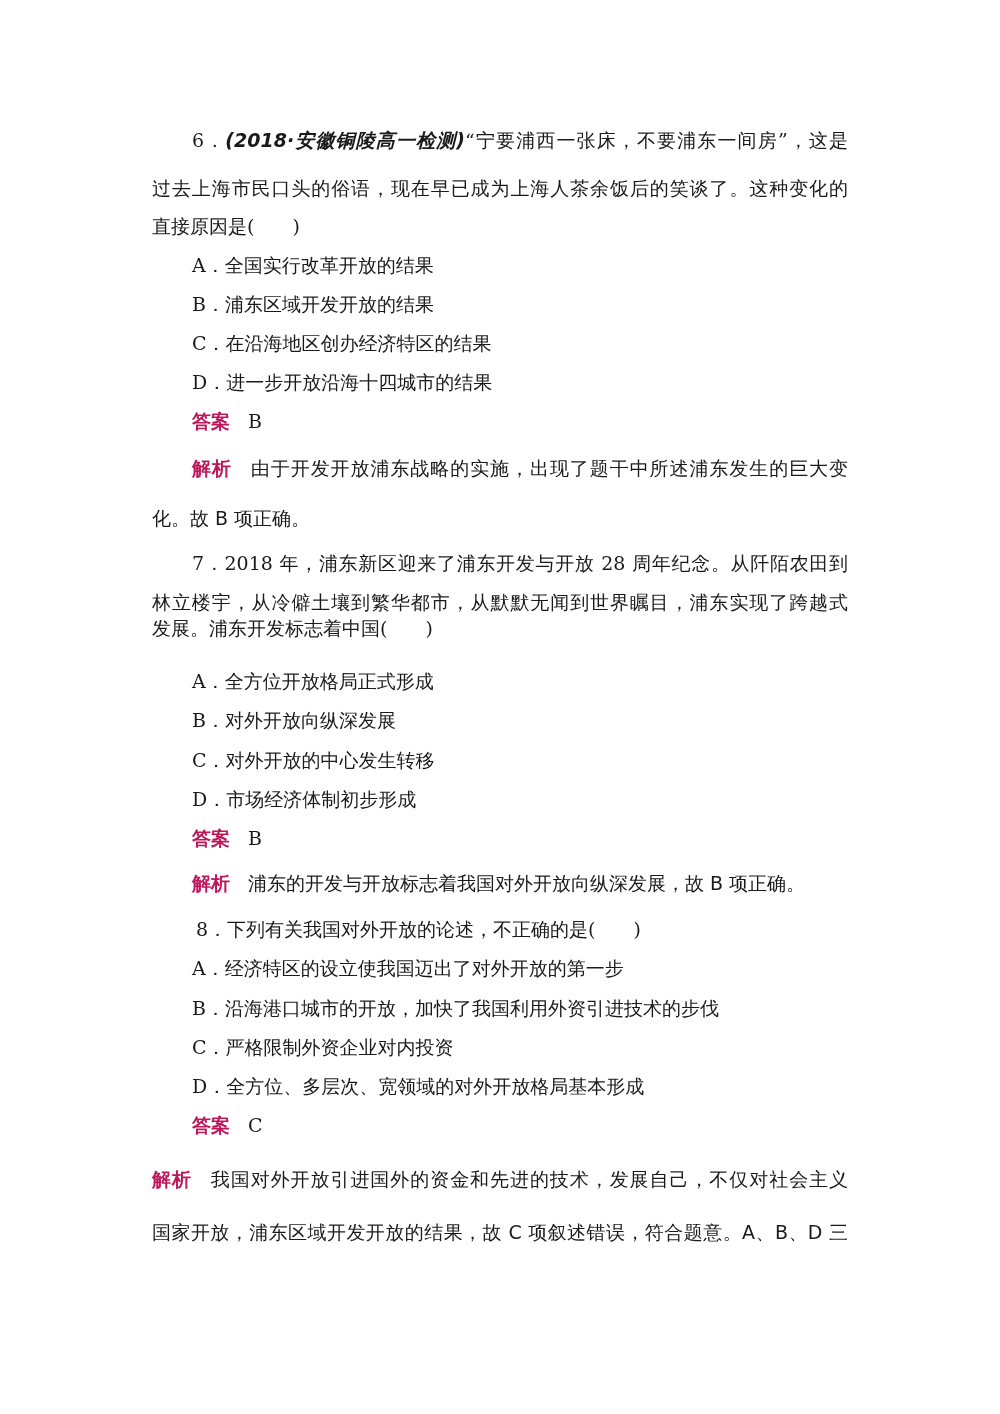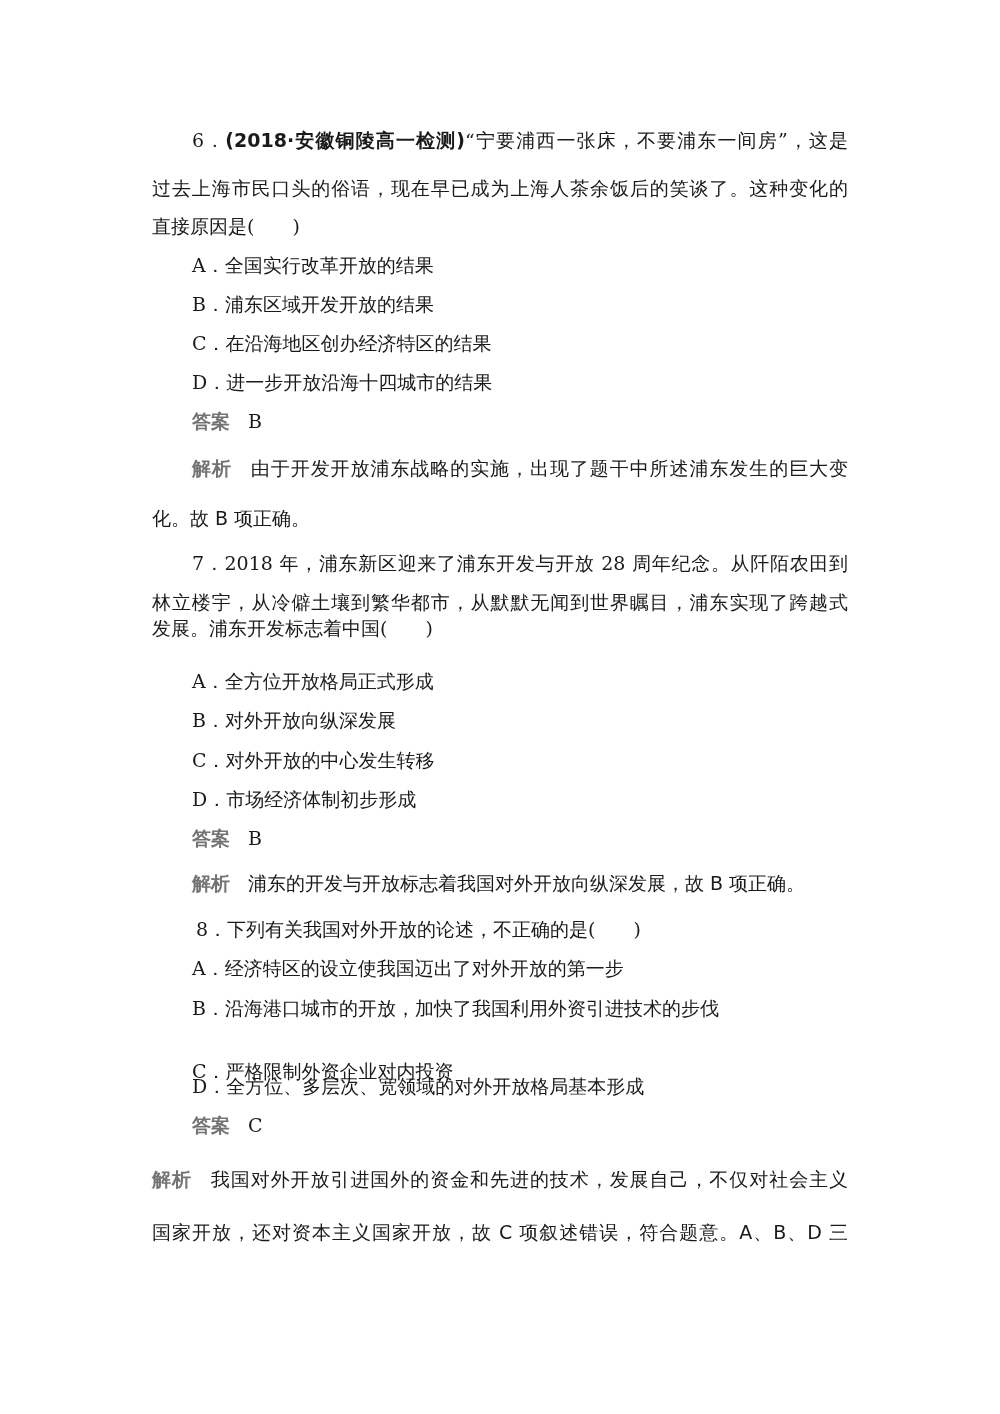--- a/index.html
+++ b/index.html
@@ -8,22 +8,22 @@
     font-family: "DejaVu Serif", "Liberation Serif", serif;
     color: #1a1a1a;
   }
   .line {
     position: absolute;
     font-size: 19px;
     line-height: 24px;
     white-space: nowrap;
   }
   .sans { font-family: "DejaVu Sans", "Liberation Sans", sans-serif; }
-  .red { color: #737373; font-family: "DejaVu Sans", "Liberation Sans", sans-serif; font-weight: bold; }
-  .bold-src { font-family: "DejaVu Sans", "Liberation Sans", sans-serif; font-weight: bold; }
+  .red { color: #be185d; font-family: "DejaVu Sans", "Liberation Sans", sans-serif; font-weight: bold; }
+  .bold-src { font-family: "DejaVu Sans", "Liberation Sans", sans-serif; font-weight: bold; font-style: italic; }
   .just { width: 656px; text-align-last: justify; text-align: justify; }
   .just-wide { width: 696px; text-align-last: justify; text-align: justify; }
   .gap { display: inline-block; width: 18px; }
 </style>
 </head>
 <body>
 
 <div class="line just" style="left:192px; top:128px;">
   <span>6．</span><span class="bold-src">(2018·安徽铜陵高一检测)</span><span>“宁要浦西一张床，不要浦东一间房”，这是</span>
 </div>
@@ -55,21 +55,21 @@
 </div>
 <div class="line sans" style="left:192px; top:871px;">
   <span class="red">解析</span><span class="gap"></span><span>浦东的开发与开放标志着我国对外开放向纵深发展，故 B 项正确。</span>
 </div>
 
 <div class="line" style="left:196px; top:917px;">
   <span>8．</span><span>下列有关我国对外开放的论述，不正确的是(　　)</span>
 </div>
 <div class="line" style="left:192px; top:956px;">A．经济特区的设立使我国迈出了对外开放的第一步</div>
 <div class="line" style="left:192px; top:996px;">B．沿海港口城市的开放，加快了我国利用外资引进技术的步伐</div>
-<div class="line" style="left:192px; top:1059px;">C．严格限制外资企业对内投资</div>
+<div class="line" style="left:192px; top:1035px;">C．严格限制外资企业对内投资</div>
 <div class="line" style="left:192px; top:1074px;">D．全方位、多层次、宽领域的对外开放格局基本形成</div>
 <div class="line" style="left:192px; top:1113px;">
   <span class="red">答案</span><span class="gap"></span><span>C</span>
 </div>
 <div class="line sans" style="left:152px; top:1167px; width:696px; text-align-last:justify;">
   <span class="red">解析</span><span class="gap"></span><span>我国对外开放引进国外的资金和先进的技术，发展自己，不仅对社会主义</span>
 </div>
-<div class="line sans" style="left:152px; top:1220px; width:696px; text-align-last:justify;">国家开放，还对资本主义国家开放，故 C 项叙述错误，符合题意。A、B、D 三</div>
+<div class="line sans" style="left:152px; top:1220px; width:696px; text-align-last:justify;">国家开放，浦东区域开发开放的结果，故 C 项叙述错误，符合题意。A、B、D 三</div>
 
 </body></html>

